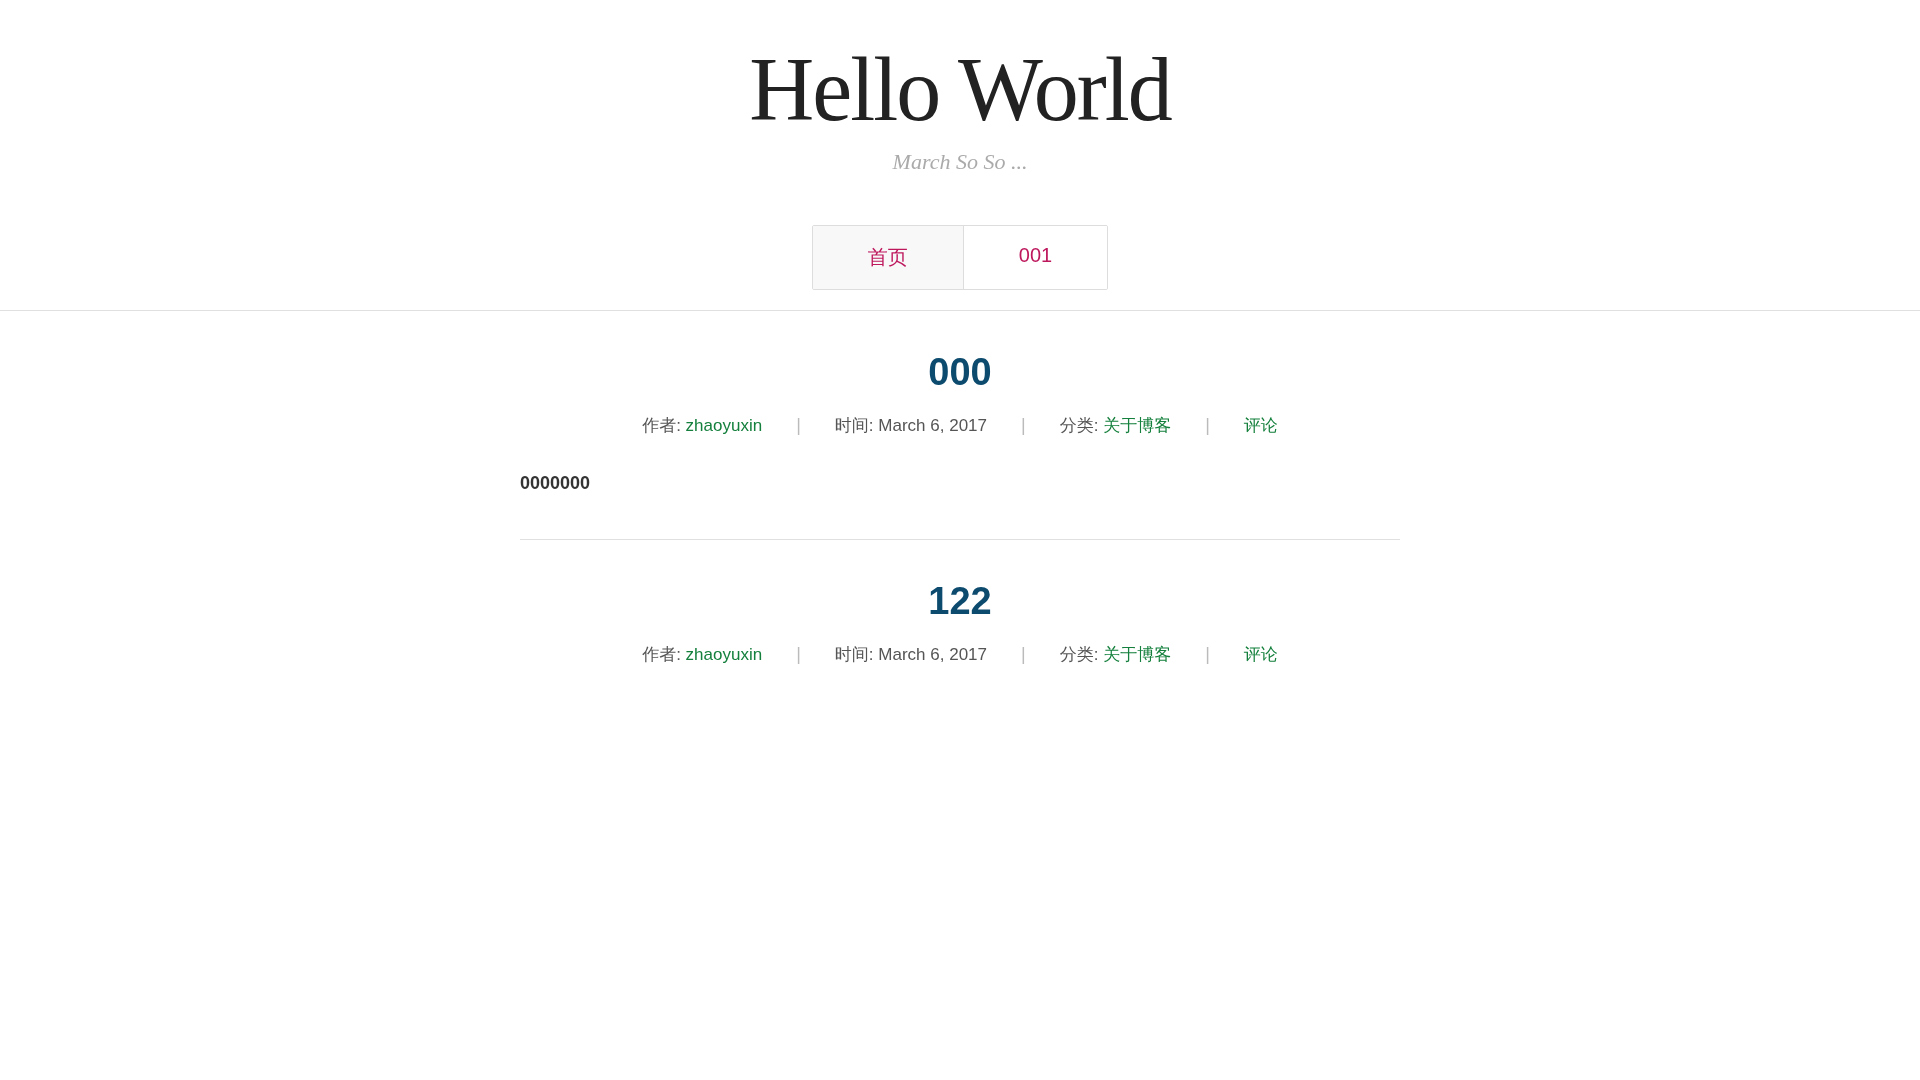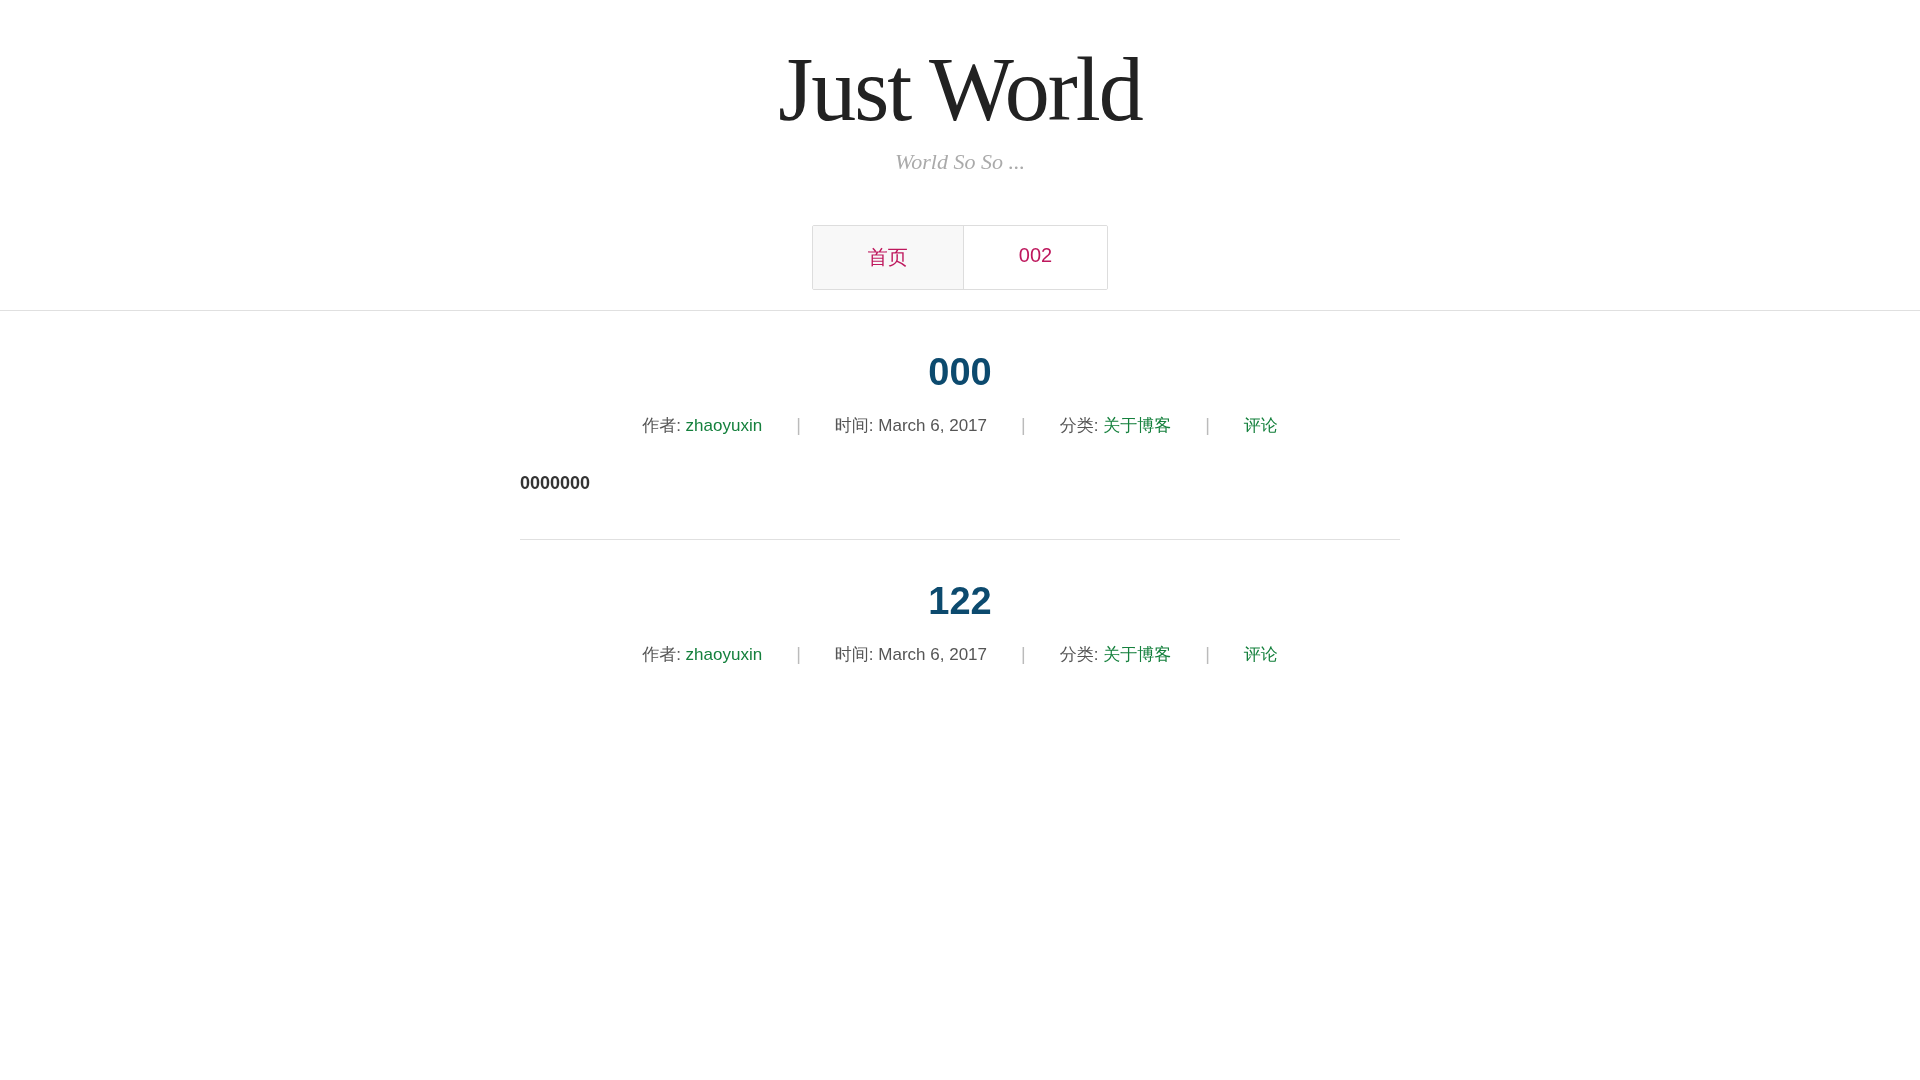--- a/index.html
+++ b/index.html
@@ -142,28 +142,28 @@
     .post-divider {
       border: none;
       border-top: 1px solid #e0e0e0;
       margin: 0;
     }
   </style>
 </head>
 <body>
 
 <header class="site-header">
-  <h1 class="site-title">Just World</h1>
-  <p class="site-subtitle">World So So ...</p>
+  <h1 class="site-title">Hello World</h1>
+  <p class="site-subtitle">March So So ...</p>
 </header>
 
 <nav class="site-nav">
   <div class="nav-container">
     <a class="nav-item active" href="#">首页</a>
-    <a class="nav-item" href="#">002</a>
+    <a class="nav-item" href="#">001</a>
   </div>
 </nav>
 
 <hr class="nav-divider">
 
 <main class="main-content">
 
   <article class="post">
     <h2 class="post-title">
       <a href="#">000</a>

